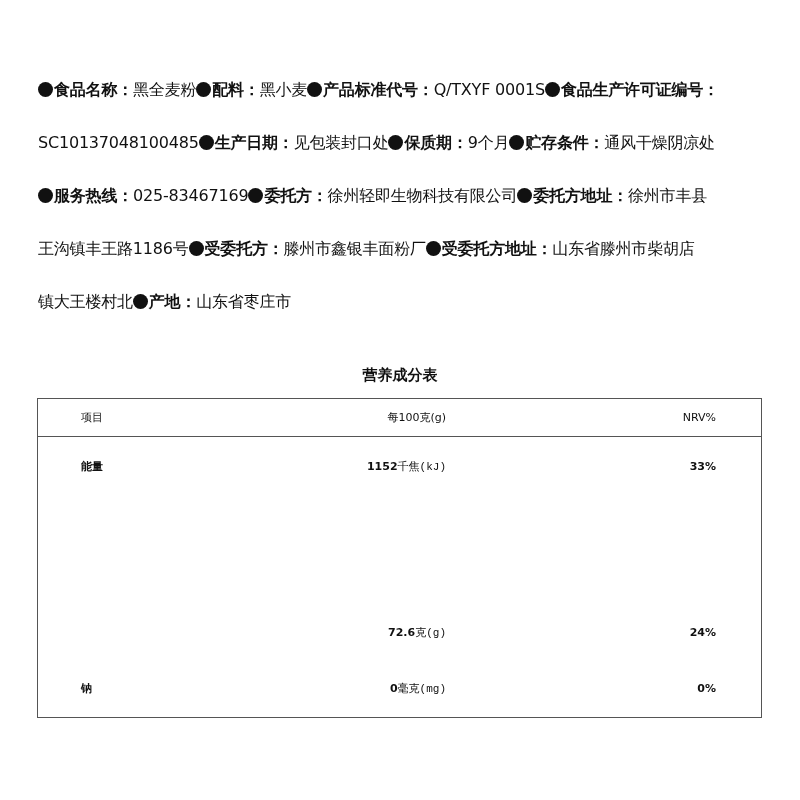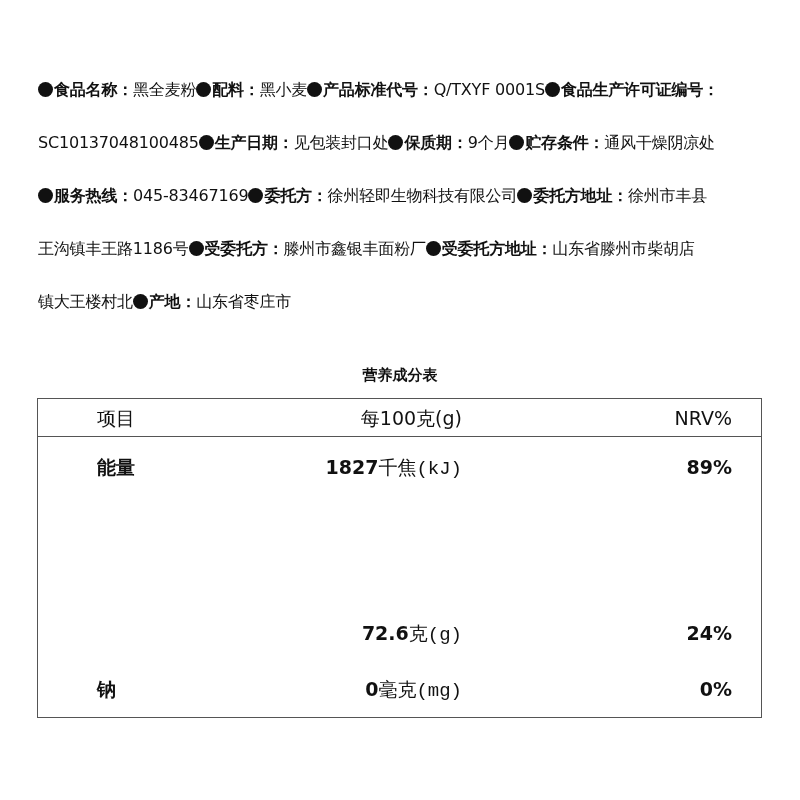--- a/index.html
+++ b/index.html
@@ -4,21 +4,21 @@
 <style>
   html, body { margin: 0; padding: 0; background: #ffffff; }
   body { width: 800px; height: 800px; position: relative; overflow: hidden;
          font-family: "DejaVu Sans", "Liberation Sans", sans-serif; color: #111; }
   .info { position: absolute; left: 38px; top: 72px; width: 730px; font-size: 16px; }
   .info-line { height: 53px; line-height: 36px; white-space: nowrap; letter-spacing: -0.2px; }
   .info-line b { font-weight: bold; }
   .dot { display: inline-block; width: 15px; height: 15px; border-radius: 50%; background: #111; vertical-align: -2px; margin-right: 1px; }
   .table-title { position: absolute; left: 0; width: 800px; top: 366px; text-align: center; font-weight: bold; font-size: 15px; }
   .table { position: absolute; left: 37px; top: 398px; width: 725px; height: 320px; border: 1.5px solid #555; box-sizing: border-box; }
-  .row { position: absolute; left: 16px; width: 100%; height: 40px; line-height: 40px; font-size: 19px; }
+  .row { position: absolute; left: 0; width: 100%; height: 40px; line-height: 40px; font-size: 11px; }
   .row .c1 { position: absolute; left: 43px; font-weight: bold; }
   .row .c2 { position: absolute; right: 315px; text-align: right; }
   .row .c3 { position: absolute; right: 45px; text-align: left; font-weight: bold; }
   .row .c2 .num { font-weight: bold; }
   .row .c2 .unit { font-family: Liberation Mono, monospace; }
   .header-row { top: 0; height: 38px; line-height: 38px; }
   .header-row .c1, .header-row .c3 { font-weight: normal; }
   .header-row .c2 { font-weight: normal; text-align: center; }
   .divider { position: absolute; left: 0; right: 0; top: 37px; border-top: 1.5px solid #555; }
 </style>
@@ -26,21 +26,21 @@
 <body>
 
 <div class="info">
   <div class="info-line">
     <span class="dot"></span><b>食品名称：</b><span>黑全麦粉</span><span class="dot"></span><b>配料：</b><span>黑小麦</span><span class="dot"></span><b>产品标准代号：</b><span>Q/TXYF 0001S</span><span class="dot"></span><b>食品生产许可证编号：</b>
   </div>
   <div class="info-line">
     <span>SC10137048100485</span><span class="dot"></span><b>生产日期：</b><span>见包装封口处</span><span class="dot"></span><b>保质期：</b><span>9个月</span><span class="dot"></span><b>贮存条件：</b><span>通风干燥阴凉处</span>
   </div>
   <div class="info-line">
-    <span class="dot"></span><b>服务热线：</b><span>045-83467169</span><span class="dot"></span><b>委托方：</b><span>徐州轻即生物科技有限公司</span><span class="dot"></span><b>委托方地址：</b><span>徐州市丰县</span>
+    <span class="dot"></span><b>服务热线：</b><span>025-83467169</span><span class="dot"></span><b>委托方：</b><span>徐州轻即生物科技有限公司</span><span class="dot"></span><b>委托方地址：</b><span>徐州市丰县</span>
   </div>
   <div class="info-line">
     <span>王沟镇丰王路1186号</span><span class="dot"></span><b>受委托方：</b><span>滕州市鑫银丰面粉厂</span><span class="dot"></span><b>受委托方地址：</b><span>山东省滕州市柴胡店</span>
   </div>
   <div class="info-line">
     <span>镇大王楼村北</span><span class="dot"></span><b>产地：</b><span>山东省枣庄市</span>
   </div>
 </div>
 
 <div class="table-title">营养成分表</div>
@@ -48,22 +48,22 @@
 <div class="table">
   <div class="row header-row">
     <span class="c1">项目</span>
     <span class="c2">每100克(g)</span>
     <span class="c3">NRV%</span>
   </div>
   <div class="divider"></div>
 
   <div class="row" style="top:48px">
     <span class="c1">能量</span>
-    <span class="c2"><span class="num">1827</span><span class="unit">千焦(kJ)</span></span>
-    <span class="c3">89%</span>
+    <span class="c2"><span class="num">1152</span><span class="unit">千焦(kJ)</span></span>
+    <span class="c3">33%</span>
   </div>
   <div class="row" style="top:214px">
     <span class="c2"><span class="num">72.6</span><span class="unit">克(g)</span></span>
     <span class="c3">24%</span>
   </div>
   <div class="row" style="top:270px">
     <span class="c1">钠</span>
     <span class="c2"><span class="num">0</span><span class="unit">毫克(mg)</span></span>
     <span class="c3">0%</span>
   </div>

